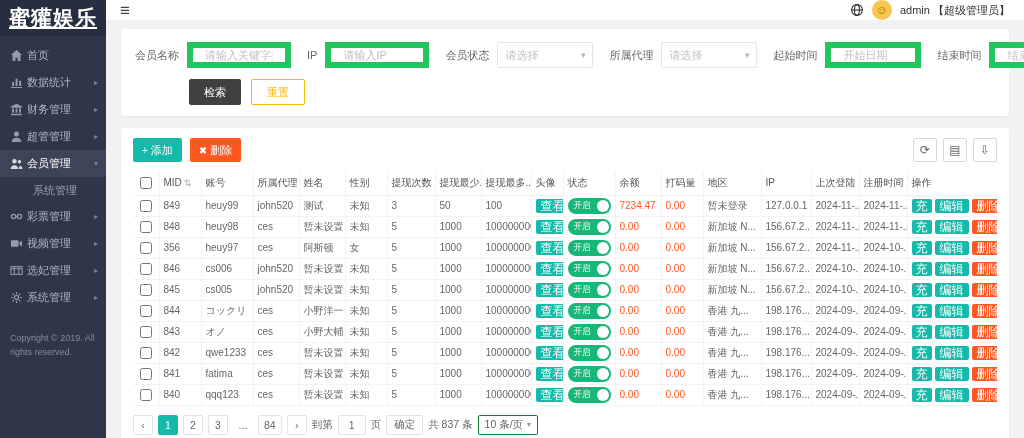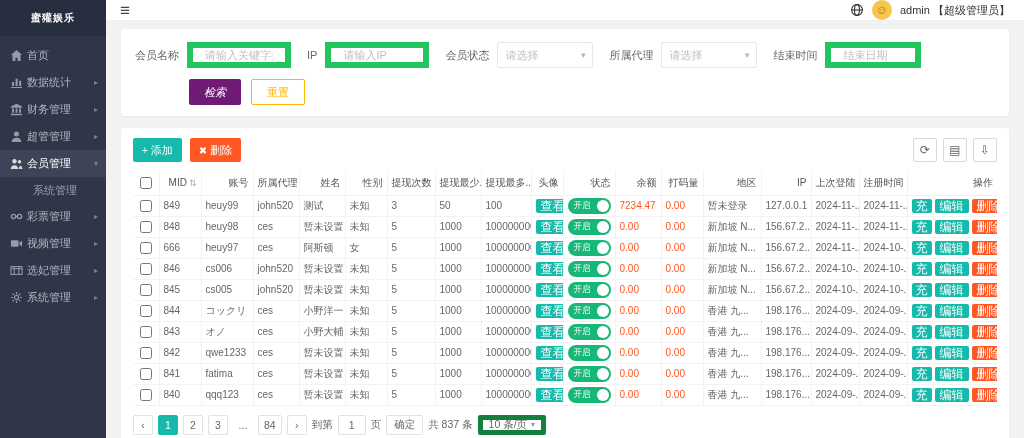--- a/index.html
+++ b/index.html
@@ -4,21 +4,21 @@
 <style>
   * { box-sizing: border-box; margin: 0; padding: 0; }
   html,body { width:1024px; height:438px; overflow:hidden; }
   body { font-family:"Liberation Sans","DejaVu Sans",sans-serif; background:#f2f2f2; font-size:12px; }
 
   .app { display:flex; width:1024px; height:438px; }
 
   
   .sidebar { width:106px; flex-shrink:0; background:#2f3648; display:flex; flex-direction:column; }
   .logo { height:36px; line-height:36px; text-align:center; color:#fff; font-weight:bold;
-          font-size:10px; background:#272e3f; letter-spacing:1px; }
+          font-size:21px; background:#272e3f; letter-spacing:1px;text-decoration:underline; }
   .side-nav { padding-top:6px; }
   .side-item { height:27px; display:flex; align-items:center; padding:0 8px 0 10px;
                font-size:11px; color:#aeb6c2; cursor:pointer; white-space:nowrap; }
   .side-item .ic { width:17px; display:inline-flex; align-items:center; opacity:.8; flex-shrink:0; }
   .side-item .lbl { overflow:hidden; }
   .side-item .arrow { margin-left:auto; font-size:8px; color:#79829a; }
   .side-item.active { background:#3d4457; color:#fff; }
   .side-item.sub { padding-left:33px; color:#98a0ad; height:26px; }
   .copyright { margin-top:20px; padding:0 10px; font-size:9px; color:#828b9c; line-height:1.6; }
 
@@ -44,40 +44,40 @@
   .finput { width:104px; height:26px; border:6px solid #22c55e; border-radius:0;
             padding:0 12px; font-size:11px; color:#333; outline:none; }
   .finput.date { width:96px; }
   .finput::placeholder { color:#bfbfbf; }
   .select { width:96px; height:26px; border:1px solid #e6e6e6; border-radius:2px; background:#fff;
             display:flex; align-items:center; justify-content:space-between; padding:0 7px;
             font-size:11px; color:#bfbfbf; cursor:pointer; }
   .select .caret { color:#b5b5b5; font-size:9px; }
   .filter-actions { margin-top:11px; padding-left:54px; display:flex; gap:10px; }
   .btn { height:26px; padding:0 15px; border-radius:2px; font-size:11px; border:none; cursor:pointer; }
-  .btn-search { background:#701a75; color:#fff;font-style:italic; }
+  .btn-search { background:#404040; color:#fff; }
   .btn-reset { background:#fff; border:1px solid #ffb800; color:#ffb800; }
 
   
   .table-card { padding:10px 12px 10px; position:relative; }
   .toolbar { display:flex; align-items:center; margin-bottom:9px; }
   .btn-sm { height:24px; padding:0 9px; border:none; border-radius:2px; color:#fff;
             font-size:11px; cursor:pointer; display:inline-flex; align-items:center; gap:3px; }
   .btn-add { background:#16baaa; margin-right:8px; }
   .btn-del { background:#ff5722; }
   .btn-sm .bic { font-size:10px; }
   .tools { margin-left:auto; display:flex; gap:6px; }
   .tool-btn { width:24px; height:24px; border:1px solid #d9d9d9; border-radius:2px; background:#fff;
               color:#666; font-size:12px; display:flex; align-items:center; justify-content:center; cursor:pointer; }
 
   table { width:100%; border-collapse:collapse; table-layout:fixed; font-size:10px; color:#666; }
   th,td { border:1px solid #f3f3f3; border-left:none; padding:2px 4px; text-align:left;
           white-space:nowrap; overflow:hidden; height:18px; }
   th:last-child, td:last-child { border-right:none; }
-  thead th { color:#555; font-weight:normal; height:24px; background:#fff; border-top:none;text-align:right; }
+  thead th { color:#555; font-weight:normal; height:24px; background:#fff; border-top:none; }
   thead th .sort { color:#b0b0b0; font-size:9px; margin-left:2px; }
   td.center, th.center { text-align:center; }
   input[type="checkbox"] { width:12px; height:12px; cursor:pointer; vertical-align:middle; }
   .red { color:#ff5722; }
 
   .mini { display:inline-block; padding:1px 5px; border-radius:2px; font-size:12px;
           color:#fff; cursor:pointer; line-height:12px; }
   .mini.view, .mini.op1, .mini.edit { background:#16baaa; }
   .mini.op1 { padding:1px 4px; }
   .mini.del { background:#ff5722; }
@@ -91,21 +91,21 @@
   
   .pagination { display:flex; align-items:center; gap:5px; margin-top:9px; font-size:10.5px; color:#666; }
   .page-box { min-width:20px; height:20px; border:1px solid #e2e2e2; border-radius:2px; background:#fff;
               display:flex; align-items:center; justify-content:center; padding:0 5px; color:#666; cursor:pointer; }
   .page-box.active { background:#16baaa; border-color:#16baaa; color:#fff; }
   .page-box.ellipsis { border:none; background:none; cursor:default; }
   .jump-input { width:28px; height:20px; border:1px solid #e2e2e2; border-radius:2px; text-align:center;
                 font-size:10.5px; color:#666; outline:none; }
   .confirm-btn { height:20px; padding:0 7px; border:1px solid #e2e2e2; border-radius:2px;
                  background:#fff; color:#666; font-size:10.5px; cursor:pointer; }
-  .size-box { height:20px; border:5px solid #15803d; border-radius:2px; background:#fff; color:#666;
+  .size-box { height:20px; border:1px solid #15803d; border-radius:2px; background:#fff; color:#666;
               display:flex; align-items:center; gap:4px; padding:0 6px; cursor:pointer; }
   .size-box .caret { font-size:8px; color:#999; }
 
   .watermark { position:absolute; left:300px; top:64px; font-size:21px; font-weight:bold; color:#ff0000;
                text-decoration:underline; text-underline-offset:3px; letter-spacing:0;
                text-shadow:1px 1px 0 rgba(150,0,0,.35); z-index:5; pointer-events:none; }
 </style>
 </head>
 <body>
 
@@ -200,20 +200,21 @@
           <span class="ic">
             <svg width="13" height="13" viewBox="0 0 14 14" fill="none" stroke="currentColor" stroke-width="1.3">
               <circle cx="7" cy="7" r="2.2"></circle>
               <path d="M7 1.2v2M7 10.8v2M1.2 7h2M10.8 7h2M2.9 2.9l1.4 1.4M9.7 9.7l1.4 1.4M11.1 2.9 9.7 4.3M4.3 9.7l-1.4 1.4"></path>
             </svg>
           </span>
           <span class="lbl">系统管理</span>
           <span class="arrow">▸</span>
         </div>
       </nav>
+    <div class="copyright">Copyright © 2019. All rights reserved.</div>
   </aside>
 
   <div class="main">
 
     <header class="topbar">
       <span class="hamburger">≡</span>
       <div class="top-right">
         <span class="globe">
           <svg width="14" height="14" viewBox="0 0 14 14" fill="none" stroke="#333" stroke-width="1.1">
             <circle cx="7" cy="7" r="5.4"></circle>
@@ -244,20 +245,24 @@
                 <span>请选择</span>
                 <span class="caret">▾</span>
               </div>
             </div>
             <div class="fgroup">
               <label class="flabel">所属代理</label>
               <div class="select">
                 <span>请选择</span>
                 <span class="caret">▾</span>
               </div>
+            </div>
+            <div class="fgroup">
+              <label class="flabel">起始时间</label>
+              <input class="finput date" placeholder="开始日期" style="">
             </div>
             <div class="fgroup">
               <label class="flabel">结束时间</label>
               <input class="finput date" placeholder="结束日期" style="">
             </div>
           </div>
         <div class="filter-actions">
           <button class="btn btn-search">检索</button>
           <button class="btn btn-reset">重置</button>
         </div>
@@ -363,21 +368,21 @@
                 <td class="red">0.00</td>
                 <td class="red">0.00</td>
                 <td>新加坡 N...</td>
                 <td>156.67.2...</td>
                 <td>2024-11-...</td>
                 <td>2024-11-...</td>
                 <td class="opcell"><span class="mini op1">充</span><span class="mini edit">编辑</span><span class="mini del">删除</span></td>
               </tr>
               <tr>
                 <td class="center"><input type="checkbox" style=""></td>
-                <td>666</td>
+                <td>356</td>
                 <td>heuy97</td>
                 <td>ces</td>
                 <td>阿斯顿</td>
                 <td>女</td>
                 <td>5</td>
                 <td>1000</td>
                 <td>100000000</td>
                 <td><span class="mini view">查看</span></td>
                 <td><span class="toggle">
                     <span>开启</span>

